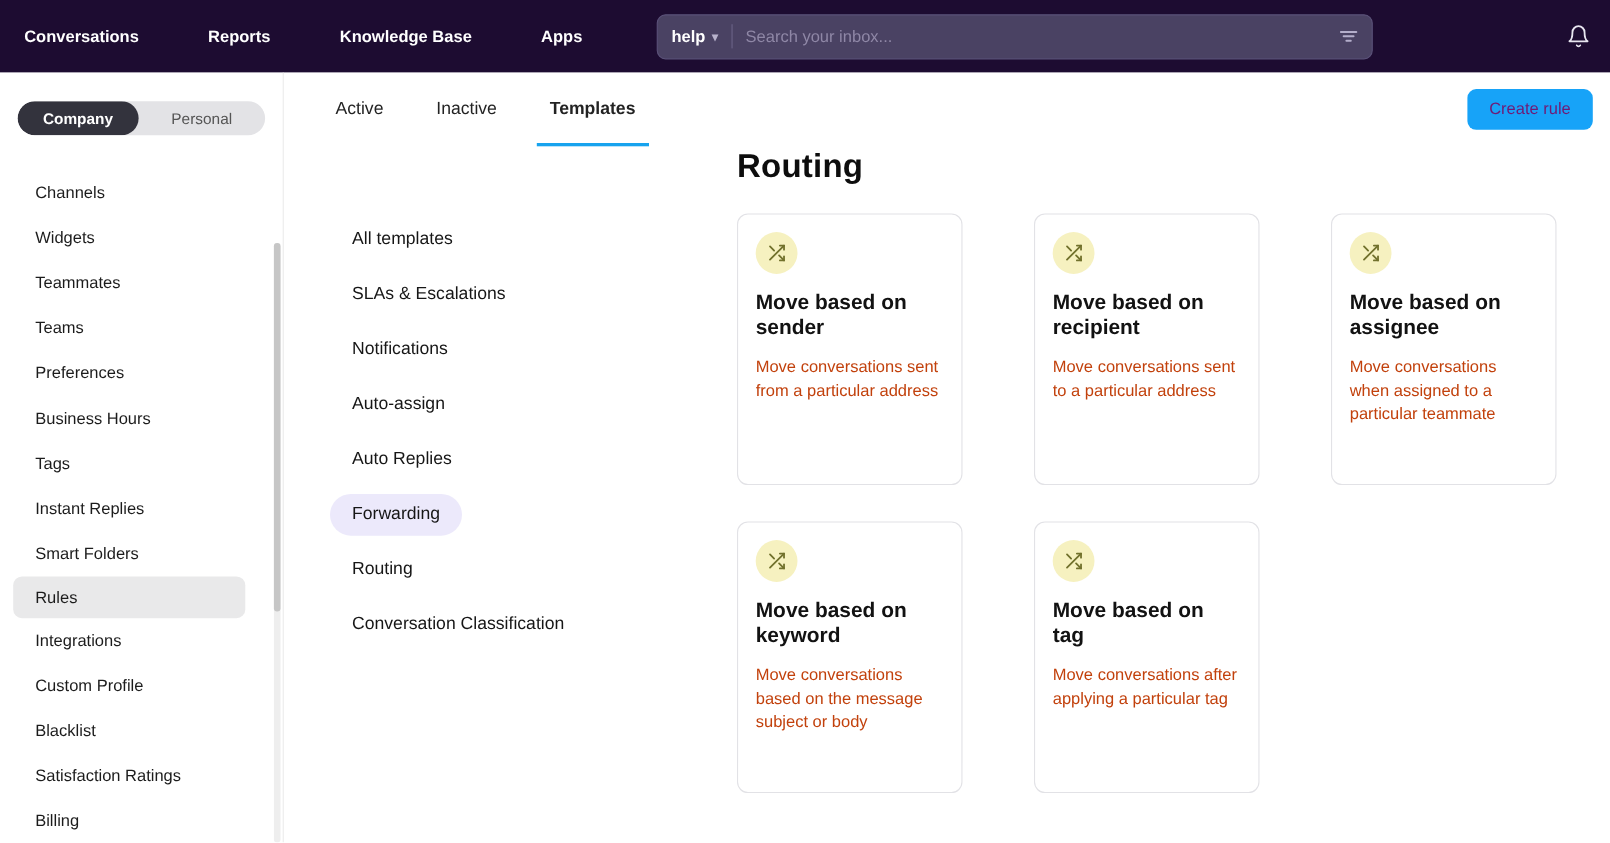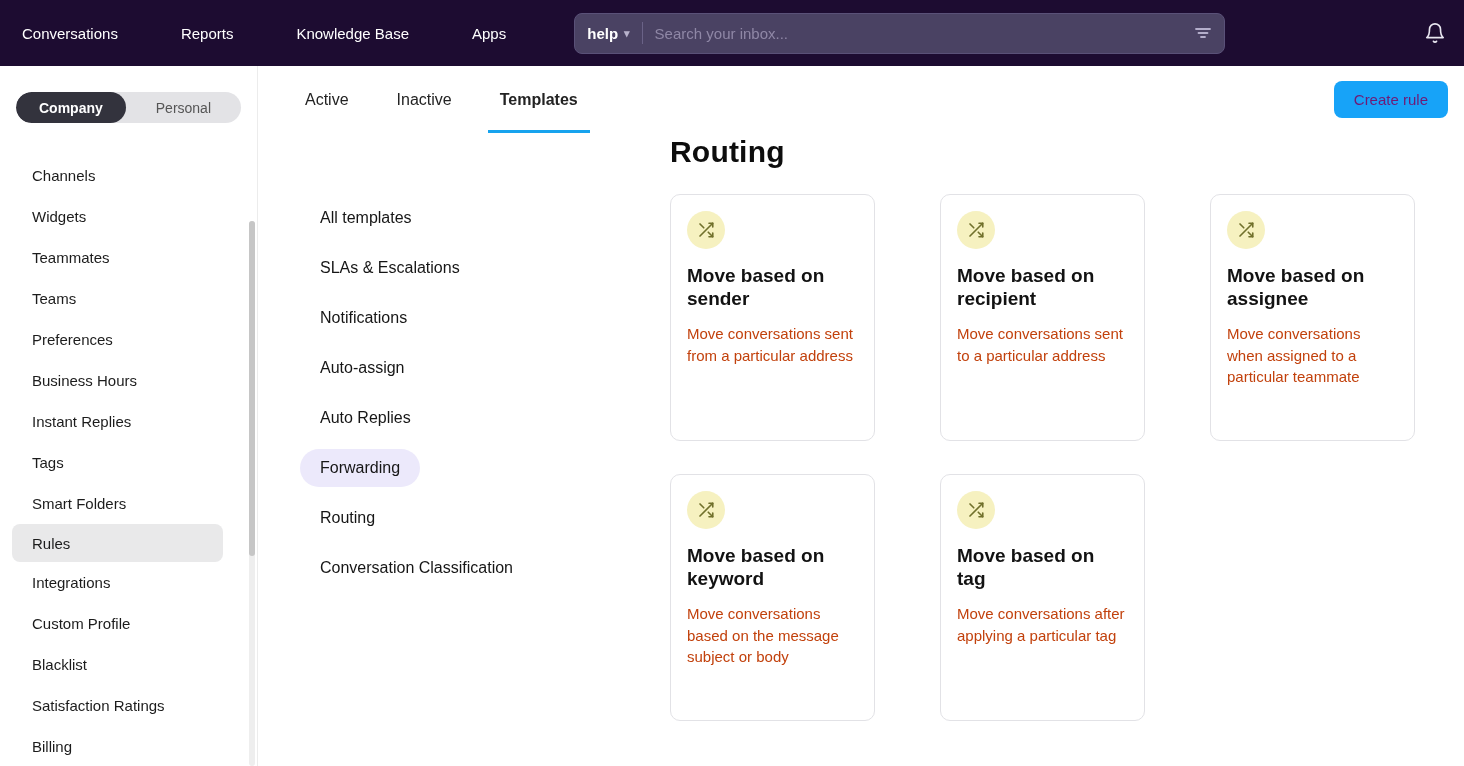--- a/index.html
+++ b/index.html
@@ -2,21 +2,21 @@
 <html><head>
 <meta charset="utf-8">
 <style>
   * { margin:0; padding:0; box-sizing:border-box; }
   html,body { width:1464px; height:766px; overflow:hidden; background:#fff;
     font-family:"Liberation Sans", sans-serif; }
 
   
   .topnav { height:66px; background:#1d0c31; display:flex; align-items:center; padding-left:22px; }
   .topnav .nav-items { display:flex; gap:63px; align-items:center; }
-  .nav-item { color:#ffffff; font-size:15px; font-weight:400; cursor:pointer; white-space:nowrap; }
+  .nav-item { color:#ffffff; font-size:15px; font-weight:700; cursor:pointer; white-space:nowrap; }
   .searchbar { margin-left:68px; width:651px; height:41px; background:#4a4263; border:1px solid #5a5178;
     border-radius:8px; display:flex; align-items:center; padding:0 12px; }
   .search-scope { display:flex; align-items:center; gap:6px; color:#fff; font-size:15px; font-weight:700; cursor:pointer; }
   .scope-chevron { color:#b8b2cc; font-size:11px; }
   .search-divider { width:1px; height:22px; background:#6a6287; margin:0 12px; }
   .search-input { flex:1; background:transparent; border:none; outline:none; color:#e7e4f2; font-size:15px;
     font-family:"Liberation Sans", sans-serif; }
   .search-input::placeholder { color:#8f87a6; }
   .filter-icon { margin-left:8px; cursor:pointer; display:flex; align-items:center; }
   .bell { margin-left:auto; margin-right:18px; cursor:pointer; display:flex; align-items:center; }
@@ -99,22 +99,22 @@
       <span class="toggle-seg active">Company</span>
       <span class="toggle-seg inactive">Personal</span>
     </div>
     <div class="side-items">
       <div class="side-item">Channels</div>
       <div class="side-item">Widgets</div>
       <div class="side-item">Teammates</div>
       <div class="side-item">Teams</div>
       <div class="side-item">Preferences</div>
       <div class="side-item">Business Hours</div>
+      <div class="side-item">Tags</div>
       <div class="side-item">Instant Replies</div>
-      <div class="side-item">Tags</div>
       <div class="side-item">Smart Folders</div>
       <div class="side-item selected">Rules</div>
       <div class="side-item">Integrations</div>
       <div class="side-item">Custom Profile</div>
       <div class="side-item">Blacklist</div>
       <div class="side-item">Satisfaction Ratings</div>
       <div class="side-item">Billing</div>
     </div>
     <div class="scroll-track">
       <div class="scroll-thumb"></div>

